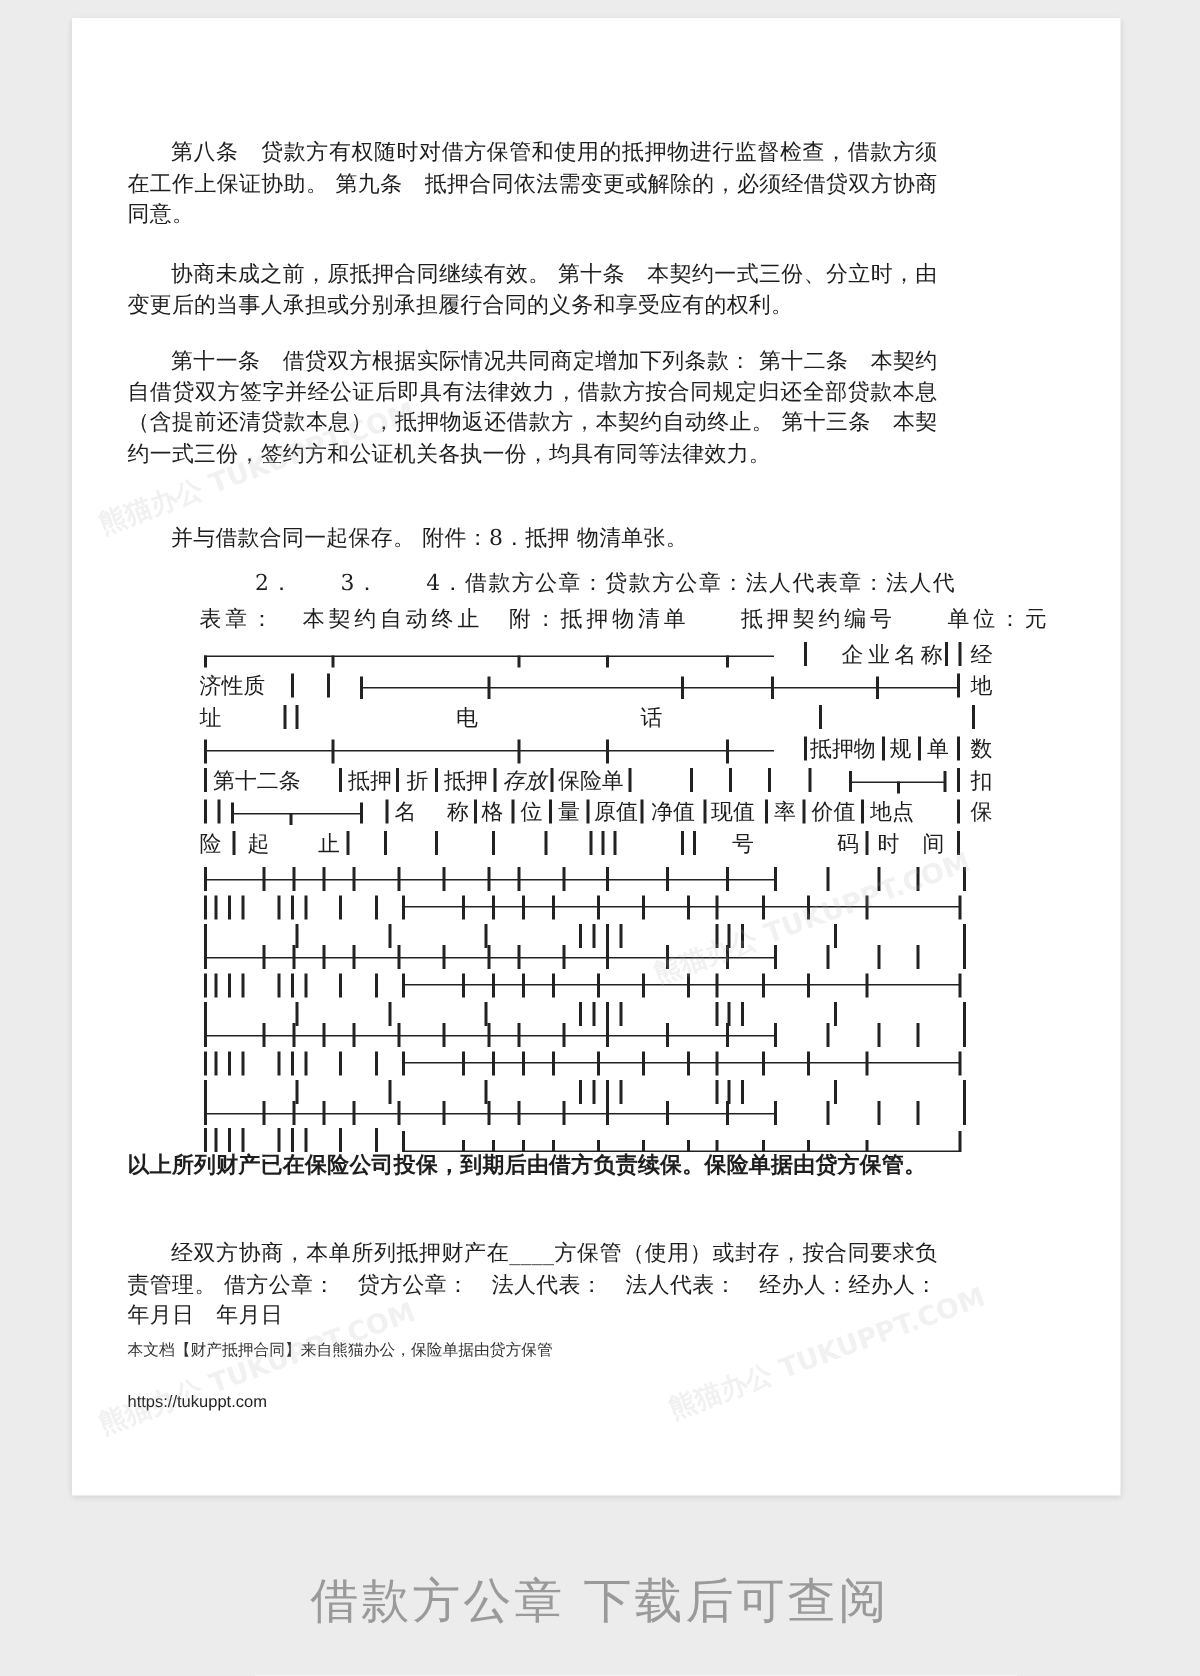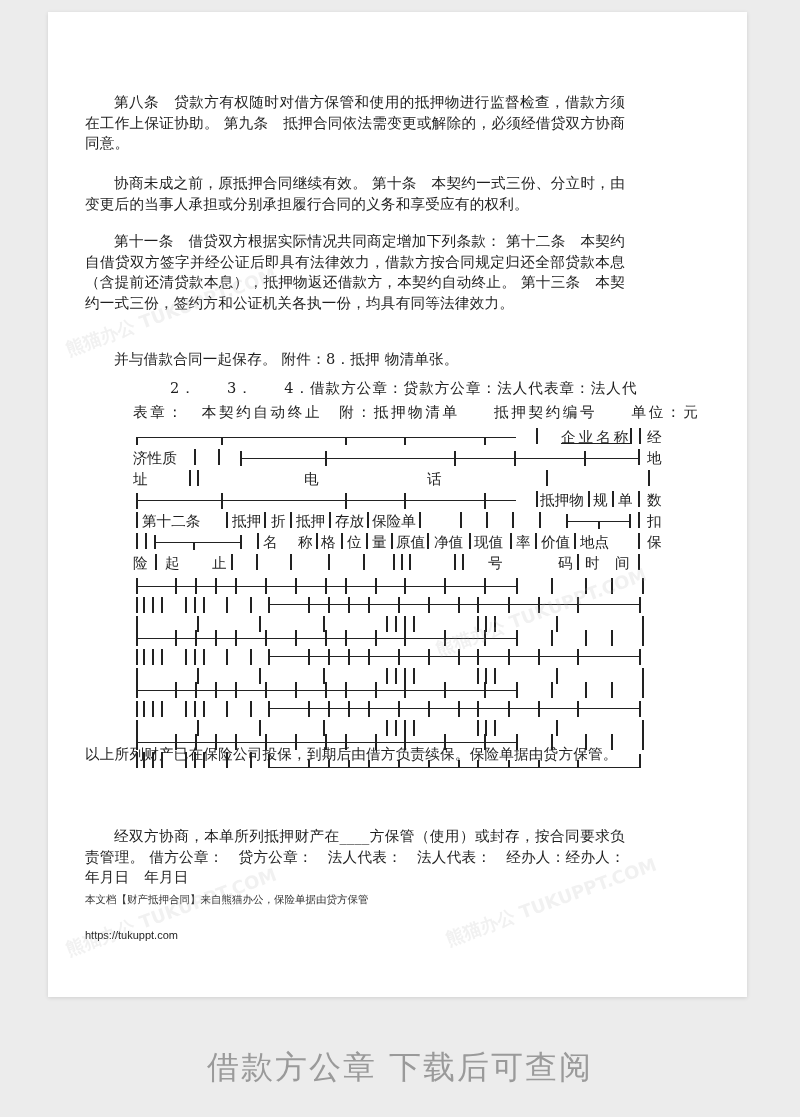--- a/index.html
+++ b/index.html
@@ -40,21 +40,21 @@
 
 <div>
 
   <div class="hl" style="left:136px; top:437px; width:380px;"></div>
   <div class="vt" style="left:136px; top:437px; height:8px;"></div>
   <div class="vt" style="left:221px; top:437px; height:8px;"></div>
   <div class="vt" style="left:345px; top:437px; height:8px;"></div>
   <div class="vt" style="left:404px; top:437px; height:8px;"></div>
   <div class="vt" style="left:484px; top:437px; height:8px;"></div>
   <div class="vt" style="left:536px; top:428px; height:16px;"></div>
-  <span class="cell-txt" style="left:561px; top:428px; letter-spacing:3px;text-decoration:underline;">企业名称</span>
+  <span class="cell-txt" style="left:561px; top:428px; letter-spacing:3px;">企业名称</span>
   <div class="vt" style="left:630px; top:428px; height:16px;"></div>
   <div class="vt" style="left:639px; top:428px; height:16px;"></div>
   <span class="cell-txt" style="left:647px; top:428px;">经</span>
 
   <span class="cell-txt" style="left:133px; top:449px;">济性质</span>
   <div class="vt" style="left:194px; top:449px; height:16px;"></div>
   <div class="vt" style="left:218px; top:449px; height:16px;"></div>
   <div class="hl" style="left:240px; top:458px; width:400px;"></div>
   <div class="vt" style="left:240px; top:451px; height:15px;"></div>
   <div class="vt" style="left:325px; top:451px; height:15px;"></div>
@@ -89,21 +89,21 @@
 
   <div class="vt" style="left:136px; top:512px; height:16px;"></div>
   <span class="cell-txt" style="left:142px; top:512px;">第十二条</span>
   <div class="vt" style="left:226px; top:512px; height:16px;"></div>
   <span class="cell-txt" style="left:232px; top:512px;">抵押</span>
   <div class="vt" style="left:264px; top:512px; height:16px;"></div>
   <span class="cell-txt" style="left:271px; top:512px;">折</span>
   <div class="vt" style="left:290px; top:512px; height:16px;"></div>
   <span class="cell-txt" style="left:296px; top:512px;">抵押</span>
   <div class="vt" style="left:329px; top:512px; height:16px;"></div>
-  <span class="cell-txt" style="left:335px; top:512px;">存放</span>
+  <span class="cell-txt" style="left:335px; top:512px;font-style:italic;">存放</span>
   <div class="vt" style="left:367px; top:512px; height:16px;"></div>
   <span class="cell-txt" style="left:372px; top:512px;">保险单</span>
   <div class="vt" style="left:419px; top:512px; height:16px;"></div>
   <div class="vt" style="left:460px; top:512px; height:16px;"></div>
   <div class="vt" style="left:486px; top:512px; height:16px;"></div>
   <div class="vt" style="left:512px; top:512px; height:16px;"></div>
   <div class="vt" style="left:539px; top:512px; height:16px;"></div>
   <div class="hl" style="left:566px; top:521px; width:64px;"></div>
   <div class="vt" style="left:566px; top:514px; height:14px;"></div>
   <div class="vt" style="left:598px; top:521px; height:8px;"></div>
@@ -377,21 +377,21 @@
     <div class="vt" style="left:398px; top:760px; height:8px;"></div>
     <div class="vt" style="left:428px; top:760px; height:8px;"></div>
     <div class="vt" style="left:458px; top:760px; height:8px;"></div>
     <div class="vt" style="left:477px; top:760px; height:8px;"></div>
     <div class="vt" style="left:508px; top:760px; height:8px;"></div>
     <div class="vt" style="left:538px; top:760px; height:8px;"></div>
     <div class="vt" style="left:577px; top:760px; height:8px;"></div>
     <div class="vt" style="left:639px; top:754px; height:14px;"></div>
 </div>
 
-<div class="para" style="top:744px;">以上所列财产已在保险公司投保，到期后由借方负责续保。保险单据由贷方保管。</div>
+<div class="para" style="top:767px;font-weight:bold;">以上所列财产已在保险公司投保，到期后由借方负责续保。保险单据由贷方保管。</div>
 <div class="para indent" style="top:826px;">经双方协商，本单所列抵押财产在____方保管（使用）或封存，按合同要求负责管理。 借方公章：　贷方公章：　法人代表：　法人代表：　经办人：经办人：　年月日　年月日</div>
 
 <div class="footer-note">本文档【财产抵押合同】来自熊猫办公，保险单据由贷方保管</div>
 <div class="footer-link">https://tukuppt.com</div>
 
 <div class="wm" style="left:60px; top:300px;">熊猫办公 TUKUPPT.COM</div>
 <div class="wm" style="left:430px; top:600px;">熊猫办公 TUKUPPT.COM</div>
 <div class="wm" style="left:60px; top:900px;">熊猫办公 TUKUPPT.COM</div>
 <div class="wm" style="left:440px; top:890px;">熊猫办公 TUKUPPT.COM</div>
 

